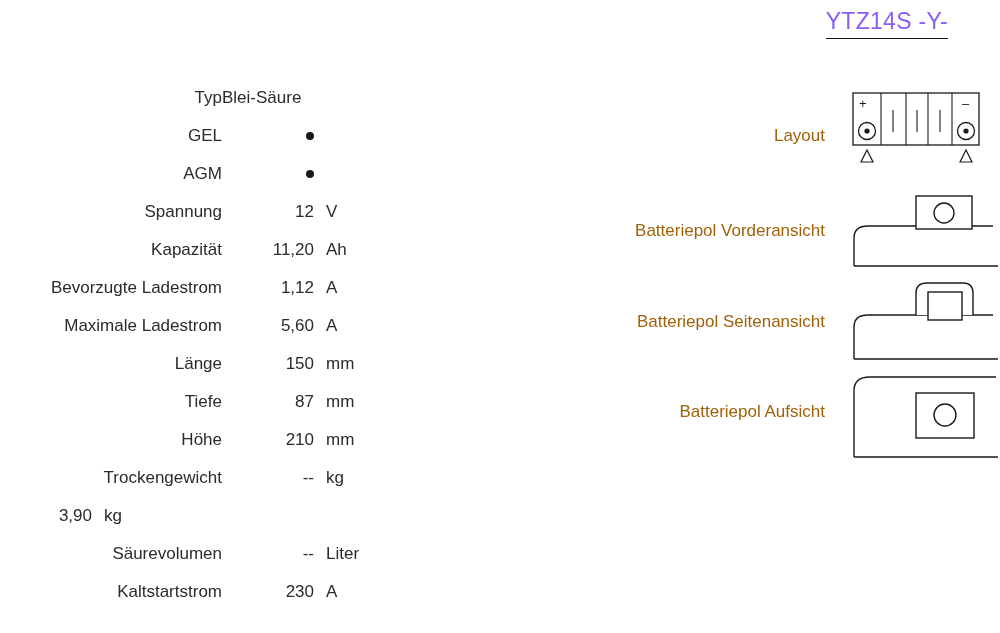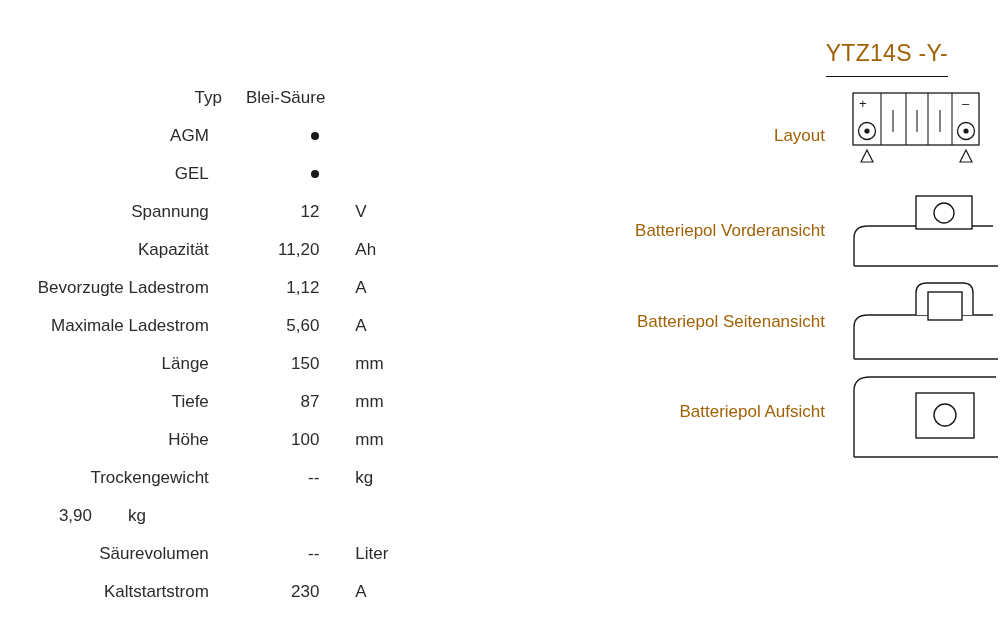--- a/index.html
+++ b/index.html
@@ -16,38 +16,36 @@
     overflow: hidden;
   }
 
   
   .title {
     position: absolute;
     top: 8px;
     right: 52px;
     font-size: 23px;
     letter-spacing: 0.3px;
-    color: #a16207;
-    padding-bottom: 9px;
+    color: #8b5cf6;
+    padding-bottom: 3px;
     border-bottom: 1.5px solid #111;
-    margin-top: 32px;
   }
 
   
   .spec-table {
     position: absolute;
     left: 0;
     top: 88px;
     width: 440px;
   }
   .spec-row {
     display: flex;
     align-items: baseline;
     height: 38px;
-    gap: 24px;
   }
   .spec-label {
     width: 222px;
     text-align: right;
     font-size: 17px;
     color: #2b2b2b;
     white-space: nowrap;
   }
   .spec-value {
     width: 92px;
@@ -114,32 +112,32 @@
 
 <div class="spec-table">
 
   <div class="spec-row">
     <div class="spec-label">Typ</div>
     <div class="spec-value" style="text-align:left; width:auto; padding-left:0;">Blei-Säure</div>
 
   </div>
 
   <div class="spec-row">
+    <div class="spec-label">GEL</div>
+    <div class="dot-value"><span class="dot"></span></div>
+    <div class="spec-unit"></div>
+  </div>
+
+  <div class="spec-row">
     <div class="spec-label">AGM</div>
     <div class="dot-value"><span class="dot"></span></div>
     <div class="spec-unit"></div>
   </div>
 
   <div class="spec-row">
-    <div class="spec-label">GEL</div>
-    <div class="dot-value"><span class="dot"></span></div>
-    <div class="spec-unit"></div>
-  </div>
-
-  <div class="spec-row">
     <div class="spec-label">Spannung</div>
     <div class="spec-value">12</div>
     <div class="spec-unit">V</div>
   </div>
 
   <div class="spec-row">
     <div class="spec-label">Kapazität</div>
     <div class="spec-value">11,20</div>
     <div class="spec-unit">Ah</div>
   </div>
@@ -163,21 +161,21 @@
   </div>
 
   <div class="spec-row">
     <div class="spec-label">Tiefe</div>
     <div class="spec-value">87</div>
     <div class="spec-unit">mm</div>
   </div>
 
   <div class="spec-row">
     <div class="spec-label">Höhe</div>
-    <div class="spec-value">100</div>
+    <div class="spec-value">210</div>
     <div class="spec-unit">mm</div>
   </div>
 
   <div class="spec-row">
     <div class="spec-label">Trockengewicht</div>
     <div class="spec-value">--</div>
     <div class="spec-unit">kg</div>
   </div>
 
   <div class="spec-row">

